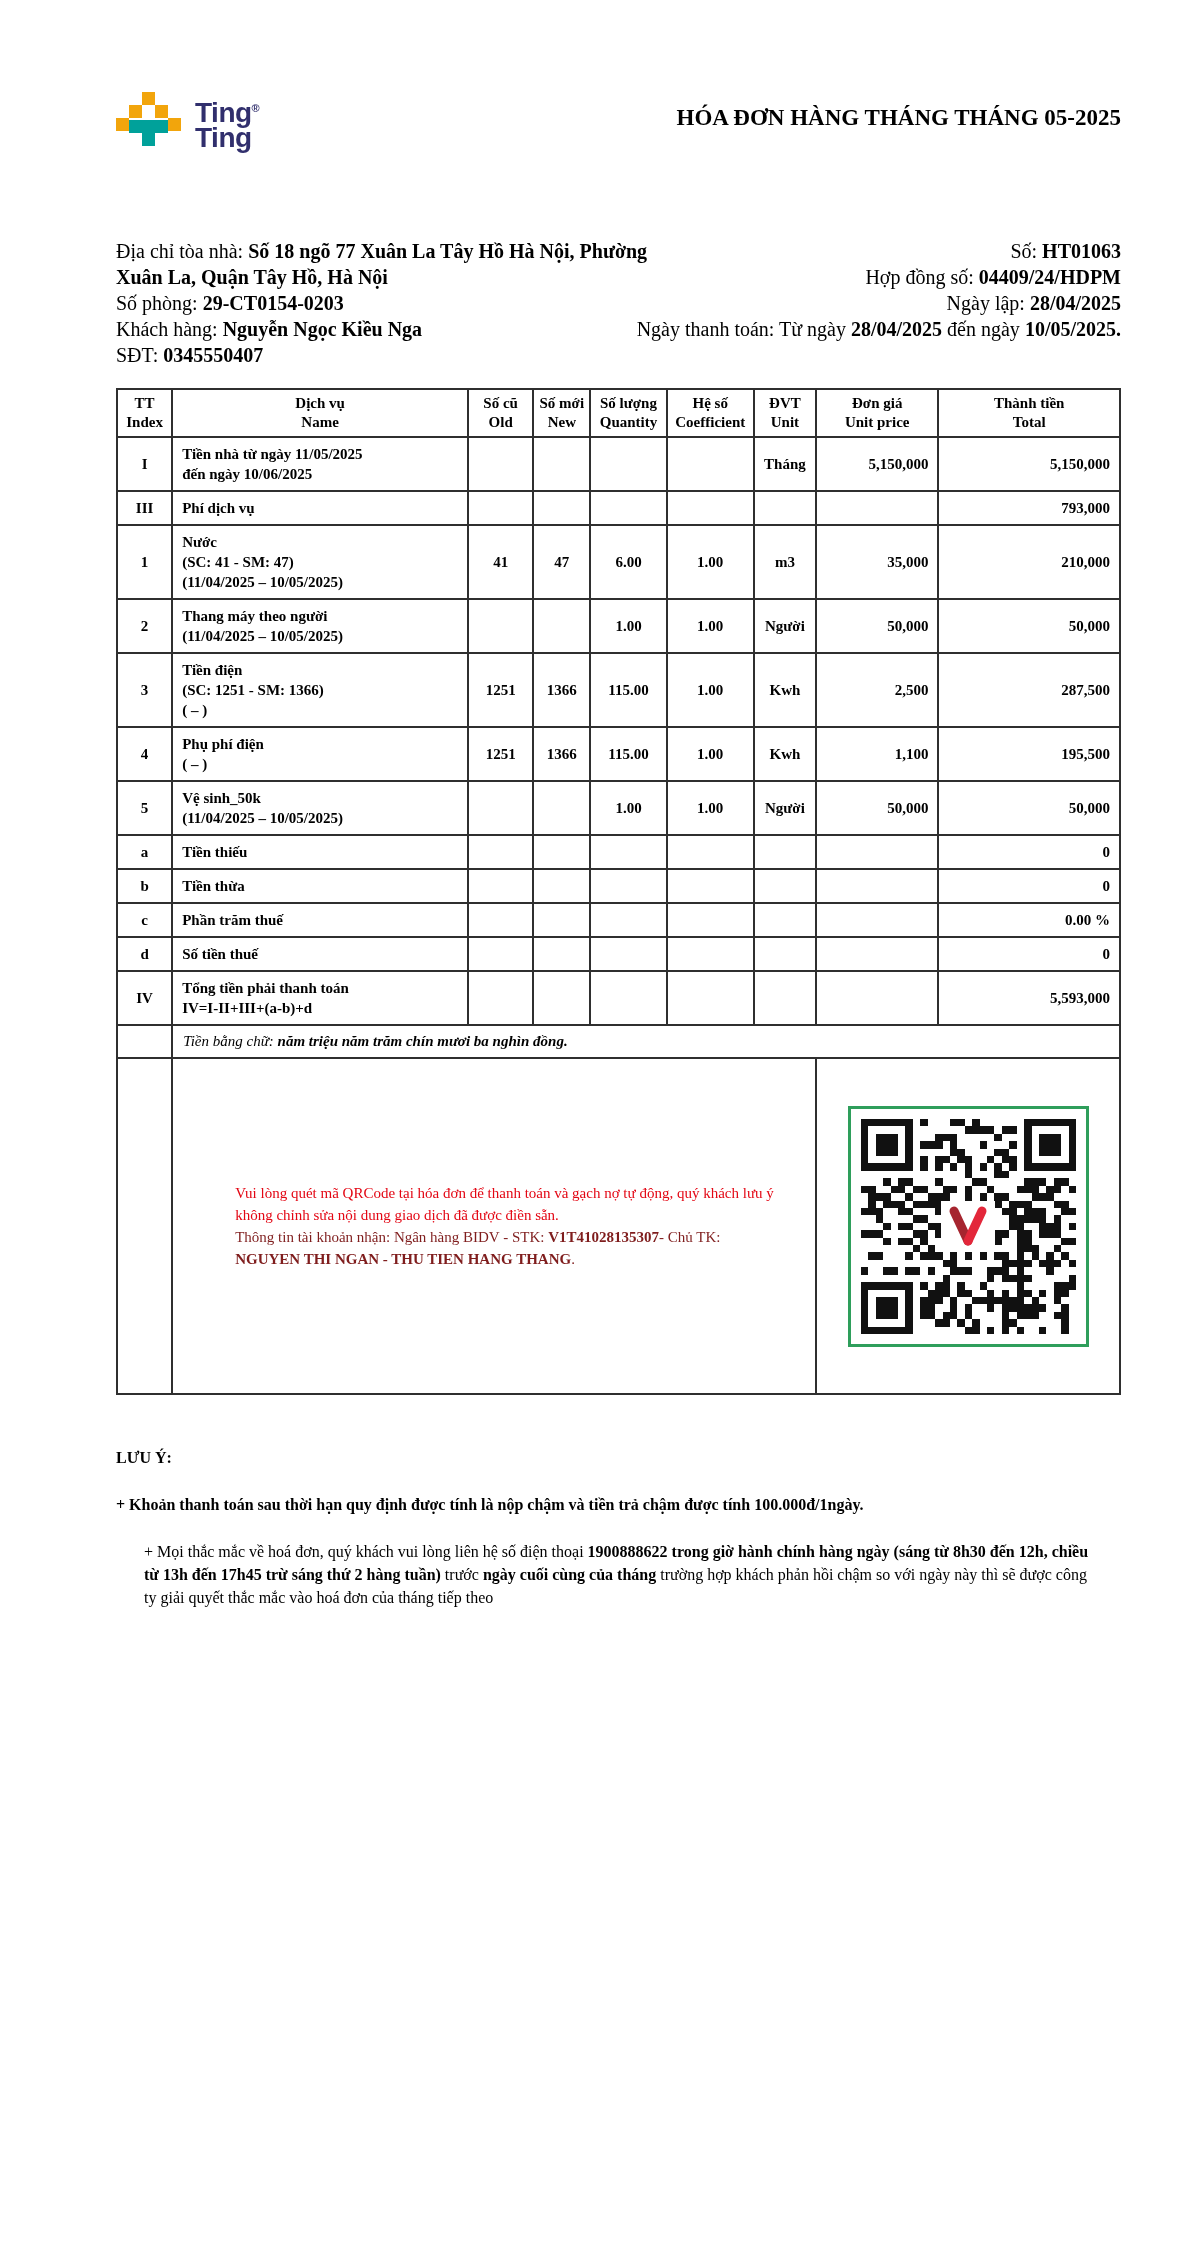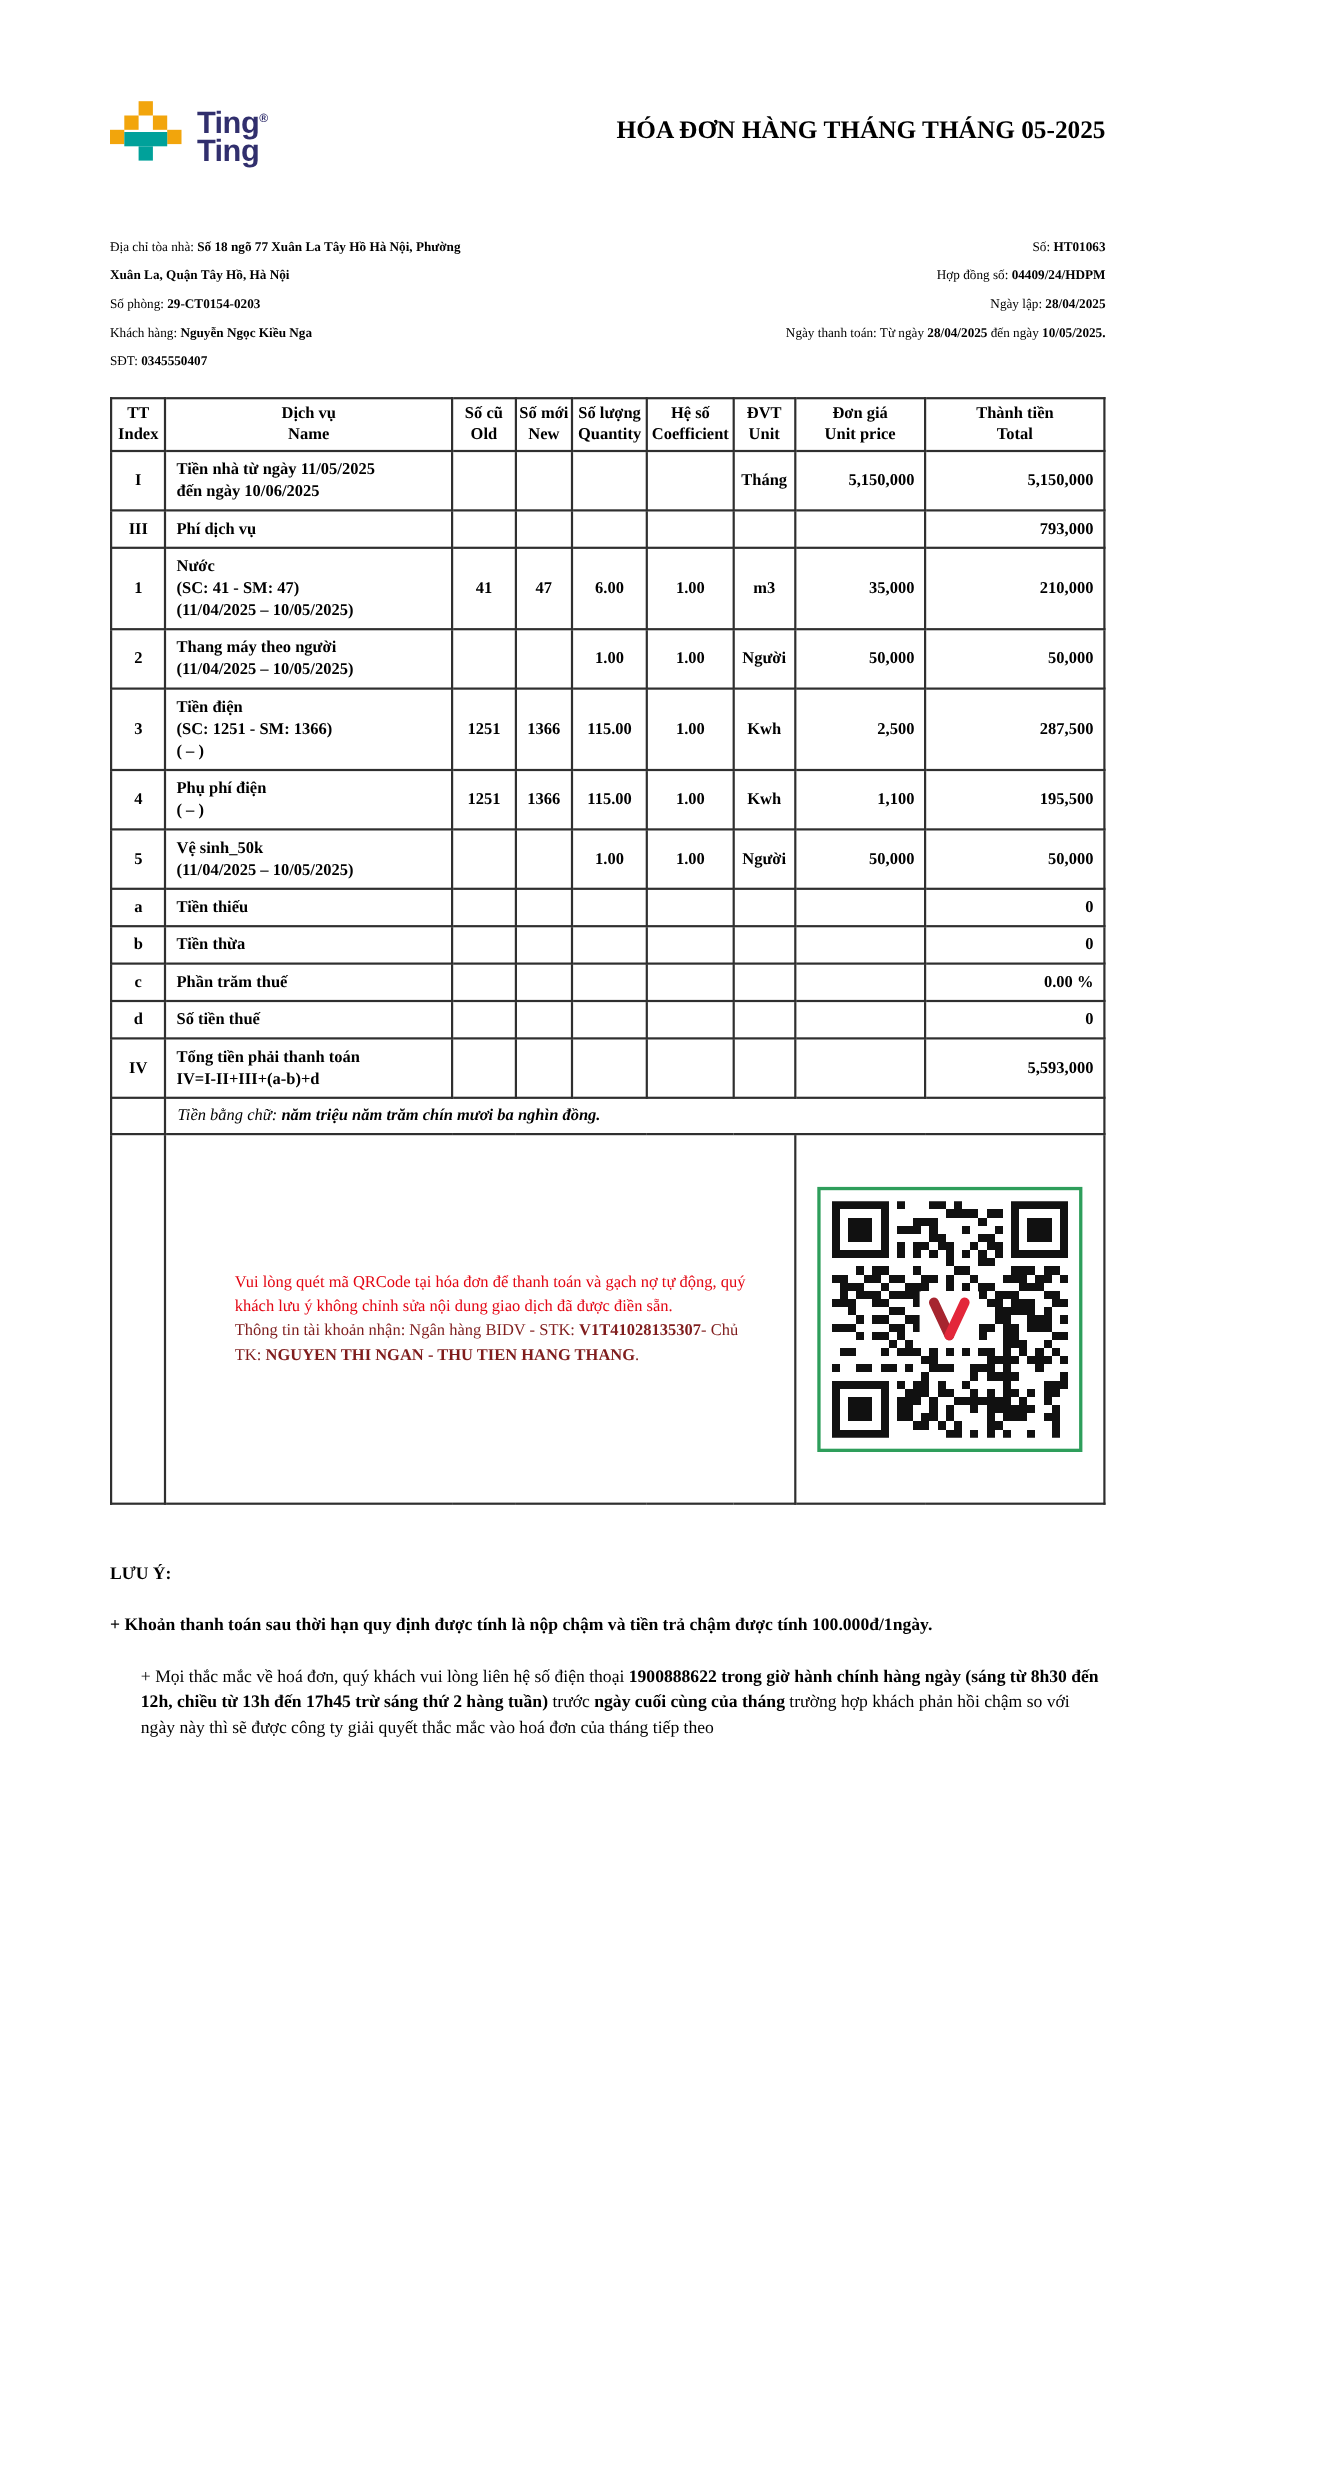--- a/index.html
+++ b/index.html
@@ -4,41 +4,41 @@
 <style>
   :root{
     --navy:#312f6d; --orange:#f2a50c; --teal:#00a19a;
     --red:#e30613; --green:#2e9e5b; --vleft:#a6252f; --vright:#e3273a;
     --border:#2f2f2f;
   }
   *{box-sizing:border-box; margin:0; padding:0;}
   html,body{background:#ffffff;}
   body{font-family:"Liberation Serif", serif; color:#000;}
   .page{position:relative; width:1200px; height:2259px; background:#fff; overflow:hidden;}
-  .content{position:absolute; left:100px; top:0; width:905px;}
+  .content{position:absolute; left:116px; top:0; width:1005px;}
 
   
   .header{display:flex; justify-content:space-between; align-items:flex-start; padding-top:92px;}
   .logo{display:flex; gap:13px; align-items:flex-start;}
   .logo-mark{position:relative; width:66px; height:55px; flex:0 0 auto;}
   .px{position:absolute; width:13px; height:13px; background:var(--orange);}
   .px.p1{left:26px; top:0;}
   .px.p2{left:13px; top:13px;}
   .px.p3{left:39px; top:13px;}
   .px.p4{left:0;    top:26px;}
   .px.p5{left:52px; top:26px;}
   .px.tbar{left:13px; top:28px; width:39px; height:13px; background:var(--teal);}
   .px.tstem{left:26px; top:41px; background:var(--teal);}
   .logo-text{font-family:"Liberation Sans", sans-serif; font-weight:bold; font-size:28px;
              line-height:25px; color:var(--navy); letter-spacing:-0.5px; padding-top:4px;}
   .logo-text .reg{font-size:11px; vertical-align:super;}
   .title{max-width:505px; text-align:right; font-size:23px; line-height:31px; font-weight:bold; margin-top:10px;}
 
   
-  .info{position:relative; margin-top:62px; font-size:12px; line-height:26px; min-height:130px;}
+  .info{position:relative; margin-top:88px; font-size:20px; line-height:26px; min-height:130px;}
   .info-left{max-width:580px;}
   .info-right{position:absolute; top:0; right:0; text-align:right;}
   .info-right .iline{white-space:nowrap;}
 
   
   table.invoice{width:100%; border-collapse:collapse; margin-top:20px; font-size:15px;}
   table.invoice th, table.invoice td{border:2px solid var(--border); vertical-align:middle;}
   table.invoice th{font-weight:bold; text-align:center; white-space:pre-line; line-height:19px; padding:4px 2px;}
   td.idx{text-align:center; font-weight:bold; padding:7px 2px;}
   td.name{text-align:left; font-weight:bold; white-space:pre-line; line-height:20px; padding:6px 6px 6px 9px;}

